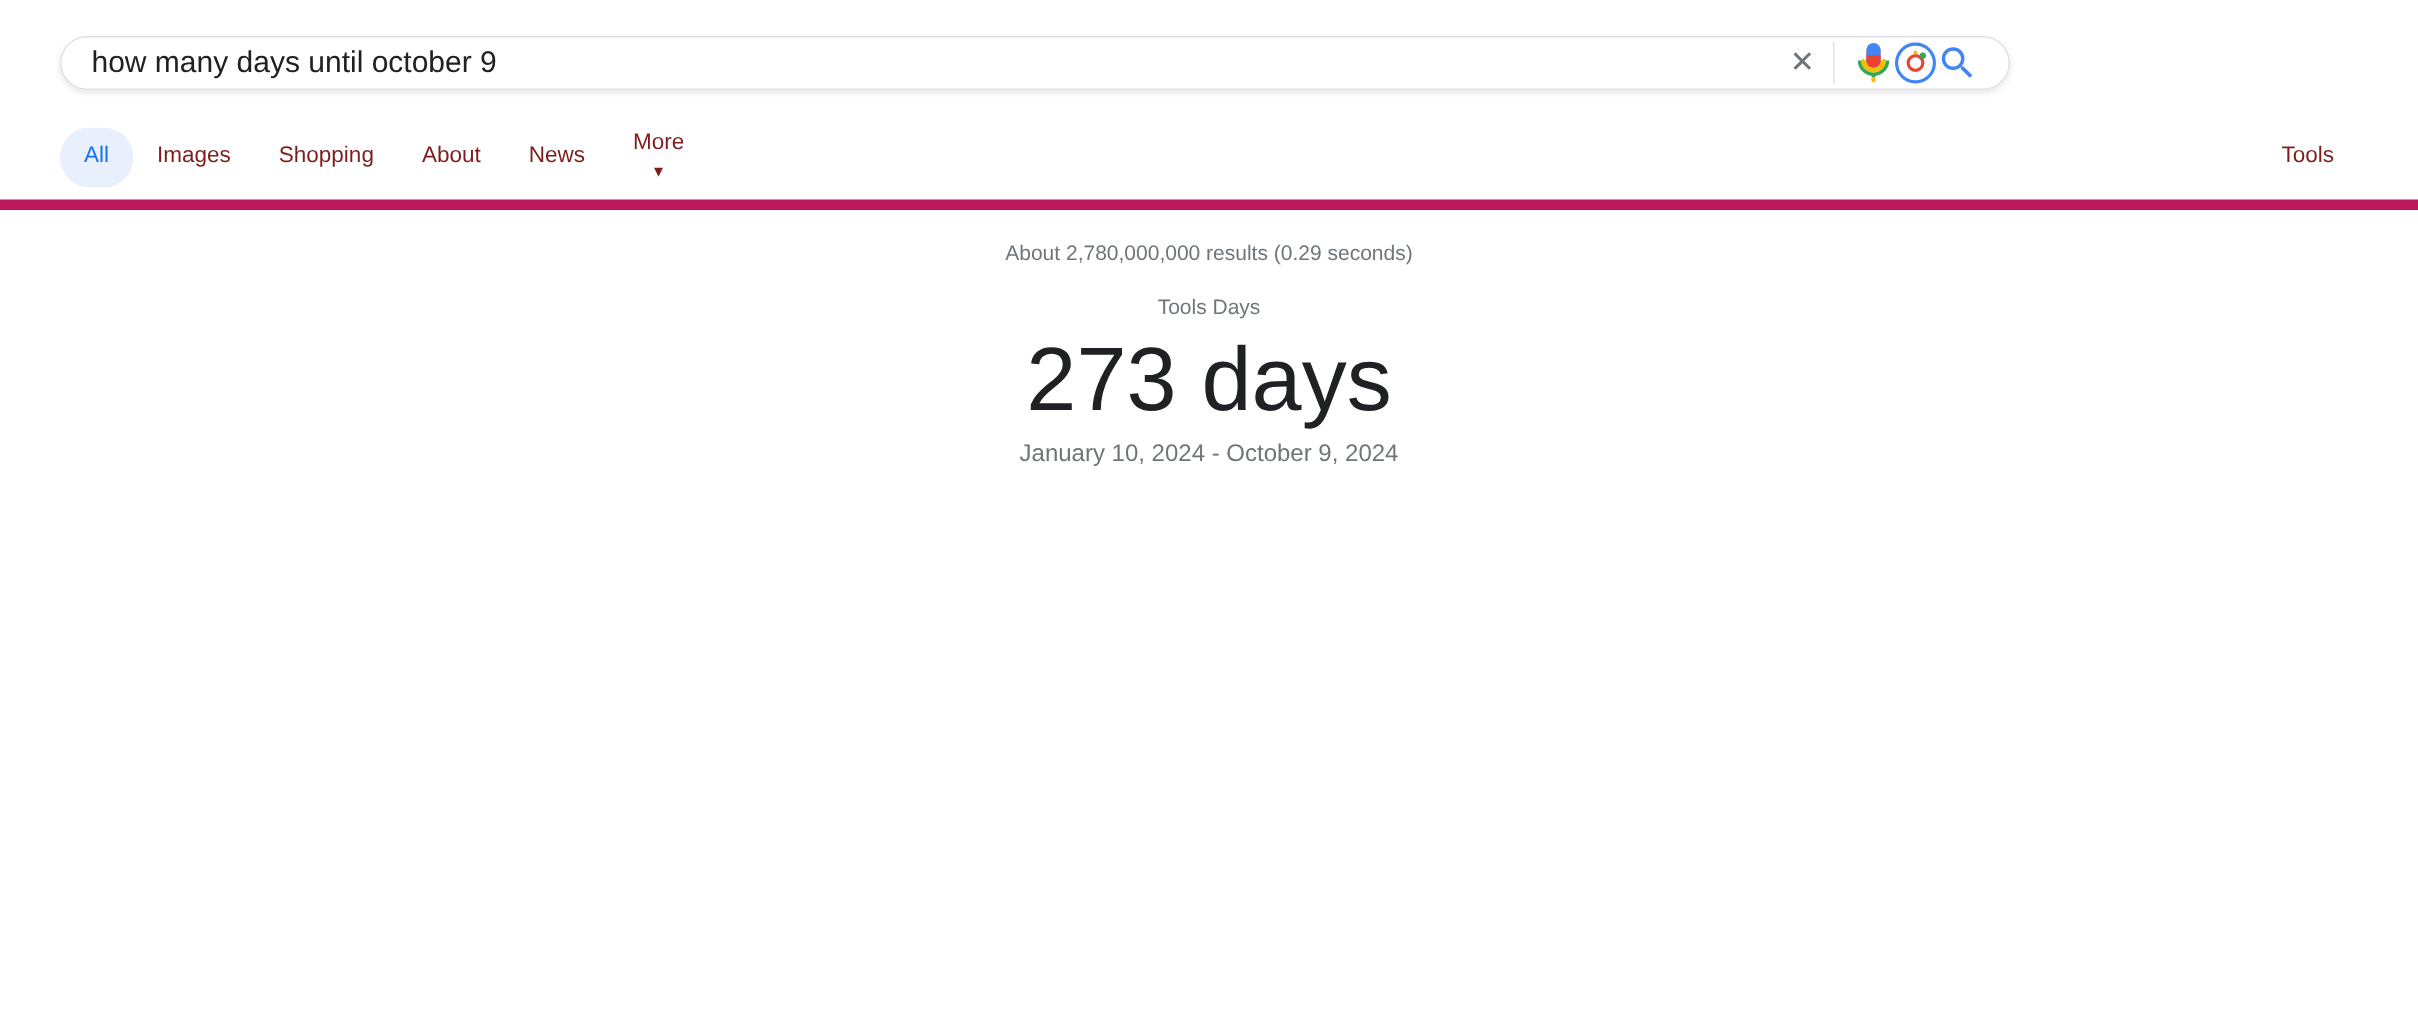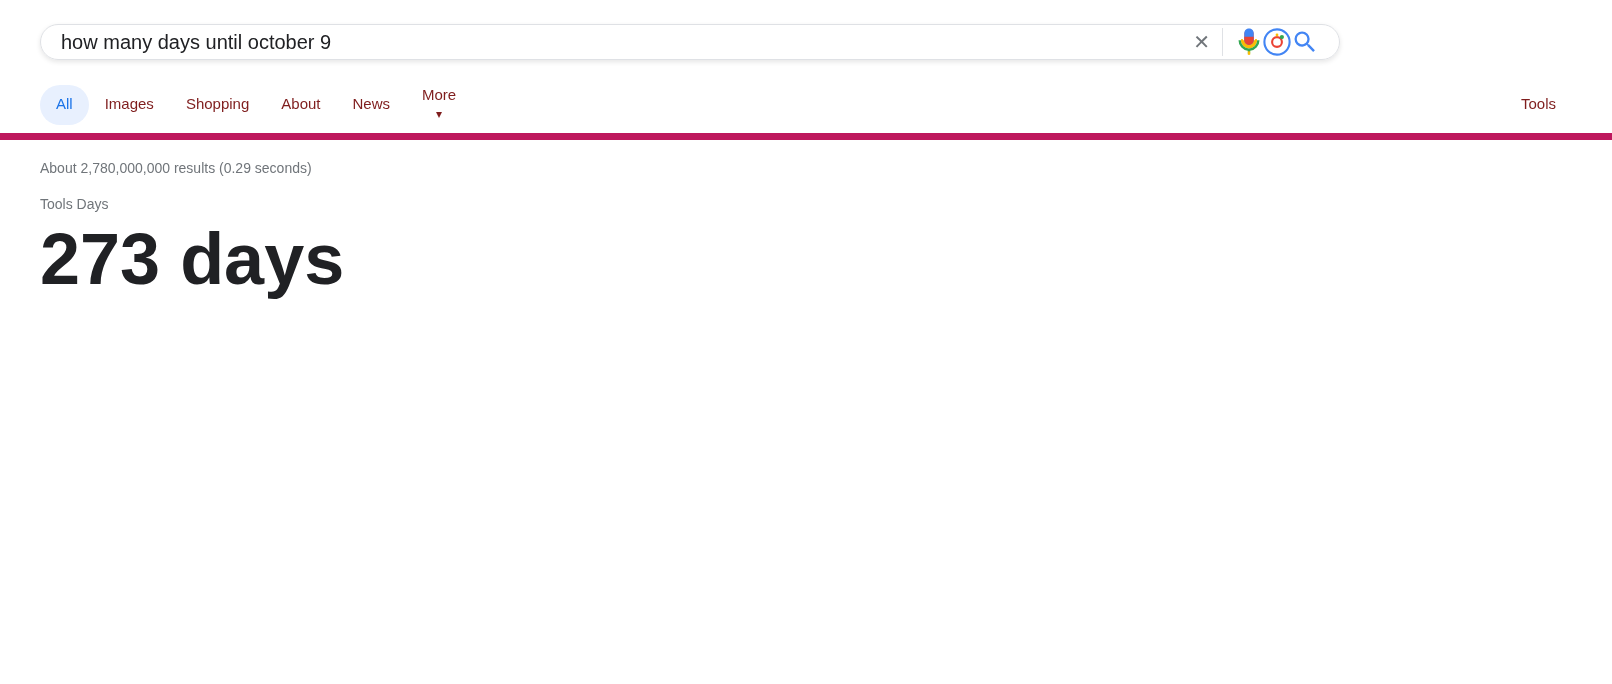--- a/index.html
+++ b/index.html
@@ -112,37 +112,38 @@
       font-size: 12px;
     }
 
     .tools-tab {
       margin-left: auto;
     }
 
     
     .results-container {
       padding: 20px 40px;
+      text-align: center;
     }
 
     .results-count {
       font-size: 14px;
       color: #70757a;
       margin-bottom: 20px;
     }
 
     .source-label {
       font-size: 14px;
       color: #70757a;
       margin-bottom: 8px;
     }
 
     .days-count {
-      font-size: 72px;
-      font-weight: 700;
+      font-size: 60px;
+      font-weight: 400;
       color: #202124;
       line-height: 1.1;
       margin-bottom: 8px;
     }
 
     .date-range {
       font-size: 16px;
       color: #70757a;
     }
 
@@ -198,13 +199,14 @@
     <span>More</span>
     <span class="chevron">▾</span>
   </a>
   <a class="nav-tab tools-tab">Tools</a>
 </nav>
 
 <div class="results-container">
   <div class="results-count">About 2,780,000,000 results (0.29 seconds)</div>
   <div class="source-label">Tools Days</div>
   <div class="days-count">273 days</div>
+  <div class="date-range">January 10, 2024 - October 9, 2024</div>
 </div>
 
 </body></html>

